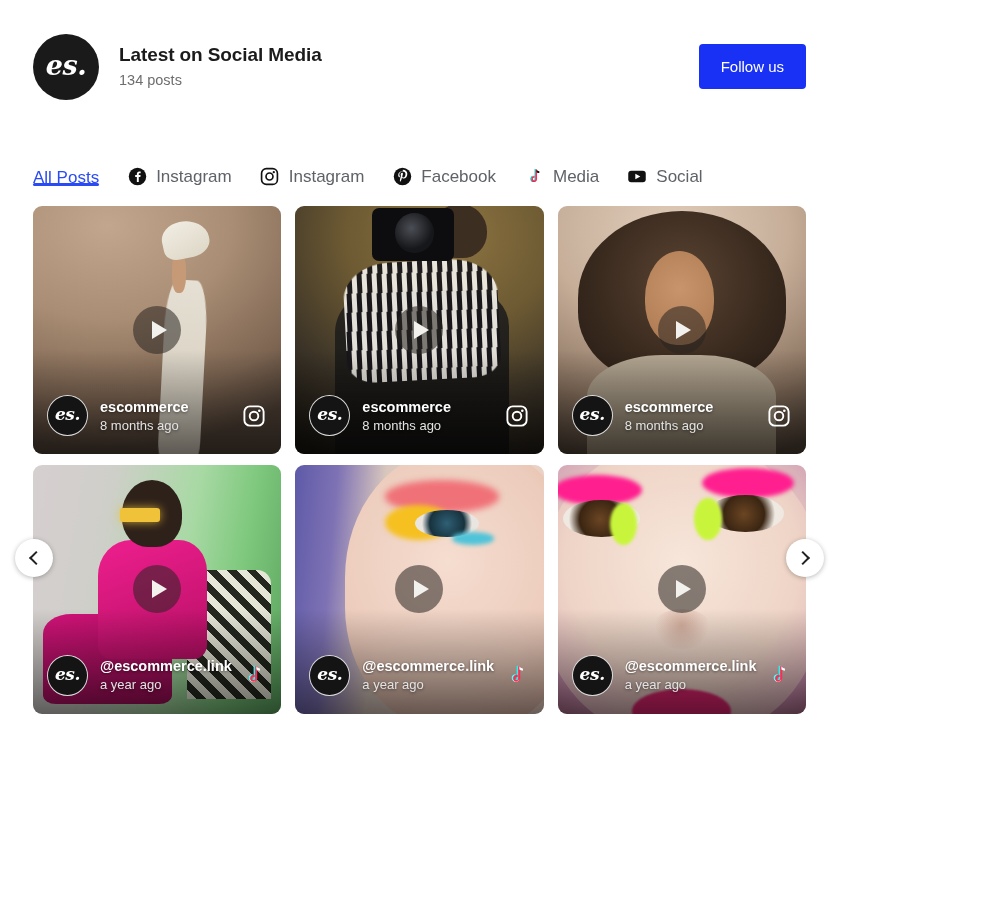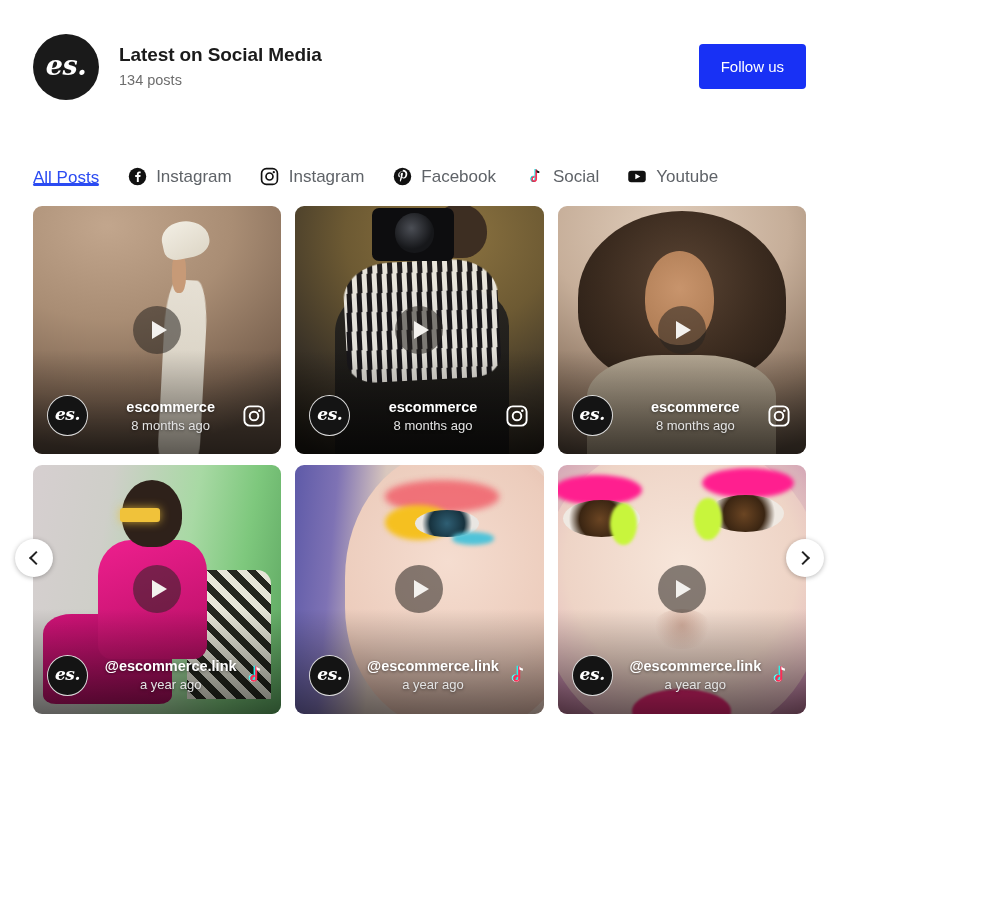--- a/index.html
+++ b/index.html
@@ -121,21 +121,21 @@
     width: 41px; height: 41px; border-radius: 50%;
     background: #141414; border: 1.5px solid rgba(255,255,255,.85);
     display: flex; align-items: center; justify-content: center;
     flex: 0 0 auto;
   }
   .card-avatar-glyph {
     color: #fff; font-family: "DejaVu Serif", serif;
     font-style: italic; font-weight: 700; font-size: 17px;
     letter-spacing: -0.4px; line-height: 1; transform: translateY(-1px);
   }
-  .card-meta { margin-left: 12px; flex: 1 1 auto; min-width: 0; text-align: center; }
+  .card-meta { margin-left: 12px; flex: 1 1 auto; min-width: 0; }
   .card-user {
     color: #fff; font-size: 14.5px; font-weight: 700;
     line-height: 1.25; text-shadow: 0 1px 3px rgba(0,0,0,.5);
     white-space: nowrap; overflow: hidden; text-overflow: ellipsis;
   }
   .card-time {
     color: #e3e3e3; font-size: 13px; margin-top: 2px;
     line-height: 1.25; text-shadow: 0 1px 3px rgba(0,0,0,.5);
   }
   .card-net {
@@ -274,31 +274,31 @@
     </div>
 
     <div class="tab">
       <span class="tab-icon">
         <svg width="19" height="19" viewBox="0 0 24 24" aria-hidden="true">
           <path fill="#25f4ee" d="M11.3 9.1v2.2a3.6 3.6 0 1 0 2.6 3.5V2.6h-2.1v12.2a1.6 1.6 0 1 1-1.6-1.6c.2 0 .3 0 .5.1z"></path>
           <path fill="#fe2c55" d="M12.6 9.6v2.2a3.6 3.6 0 1 0 2.6 3.5V3.1h-2.1v12.2a1.6 1.6 0 1 1-1.6-1.6c.2 0 .3 0 .5.1z"></path>
           <path fill="#111" d="M12 9.3v2.2a3.6 3.6 0 1 0 2.6 3.5V2.8c.6 1.5 1.9 2.5 3.5 2.6V7.6c-1.3 0-2.5-.4-3.5-1.1v8.6a3.7 3.7 0 1 1-3.7-3.7c.4 0 .7 0 1.1.1z"></path>
         </svg>
       </span>
-      <span>Social</span>
+      <span>Media</span>
     </div>
 
     <div class="tab">
       <span class="tab-icon">
         <svg width="21" height="21" viewBox="0 0 24 24" aria-hidden="true">
           <rect x="1.5" y="5" width="21" height="14" rx="3.6" fill="#111"></rect>
           <path fill="#fff" d="M10 8.8l6 3.2-6 3.2z"></path>
         </svg>
       </span>
-      <span>Youtube</span>
+      <span>Social</span>
     </div>
   </div>
 
   <div class="grid-wrap">
     <div class="grid">
 
       <div class="card">
         <div class="card-media m1">
           <div class="fig c1-leg"></div>
             <div class="fig c1-shin"></div>

